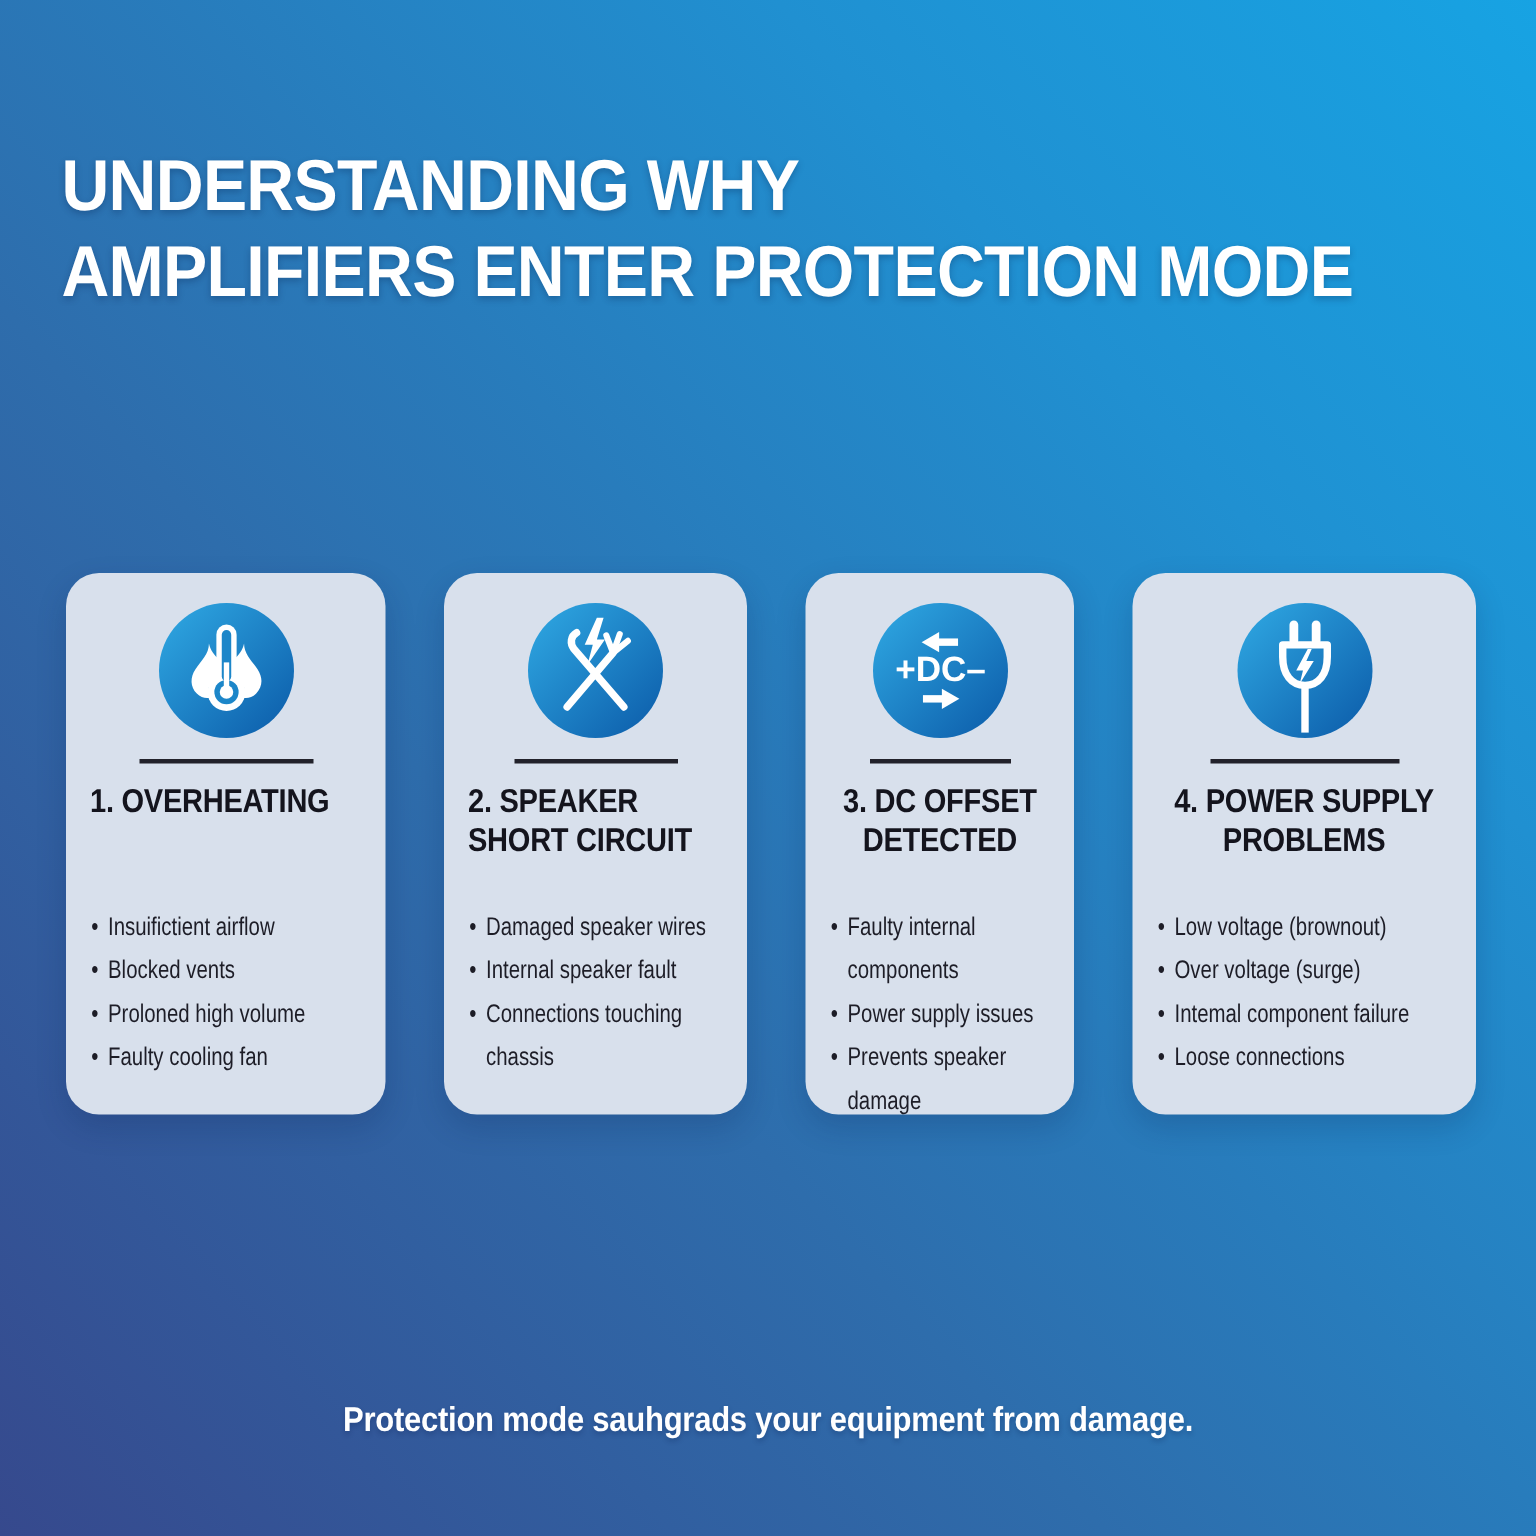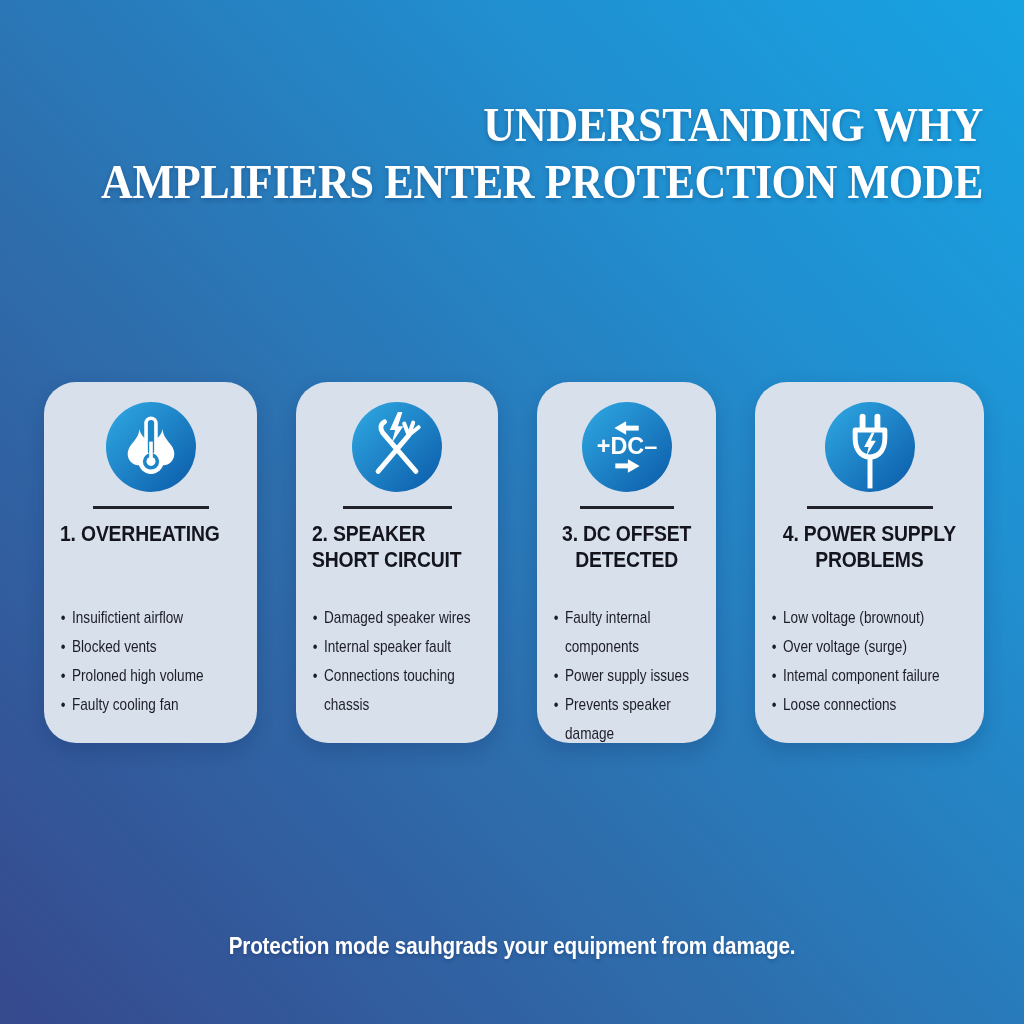--- a/index.html
+++ b/index.html
@@ -7,35 +7,35 @@
   body { font-family:"Liberation Sans", sans-serif; }
 
   .canvas {
     position:relative; width:1024px; height:1024px; overflow:hidden;
     background:linear-gradient(48deg, #36498d 0%, #2e6dac 38%, #2090d1 74%, #17a3e3 100%);
   }
 
   
   .main-title {
     position:absolute; top:96px; left:0; width:100%;
-    text-align:right; color:#ffffff;font-family:Liberation Serif, serif;
+    text-align:left; color:#ffffff;
   }
   .main-title .t-line {
     font-size:48px; font-weight:bold; line-height:57px; letter-spacing:-0.5px;
     white-space:nowrap; transform:scaleX(0.92); transform-origin:50% 50%;
     text-shadow:0 2px 5px rgba(0,25,70,0.28);
   }
 
   
   .cards-row {
     position:absolute; top:382px; left:44px; width:940px; height:361px;
     display:flex; gap:39px;
   }
   .card {
-    flex:1 1 0; background:#d8e0ec; border-radius:32px;
+    flex:1 1 0; background:#d8e0ec; border-radius:22px;
     box-shadow:0 8px 20px rgba(8,30,80,0.20);
     display:flex; flex-direction:column; align-items:center;
     padding:20px 16px 20px;
   }
   .icon-circle { width:90px; height:90px; flex:0 0 auto; }
   .icon-circle svg { display:block; overflow:visible; }
 
   .divider { width:64%; height:3px; background:#22222b; margin-top:14px; flex:0 0 auto; }
 
   .card-title {

